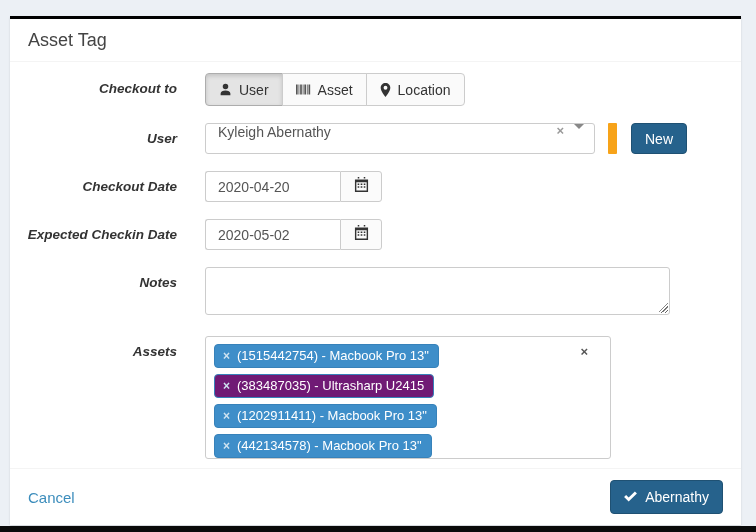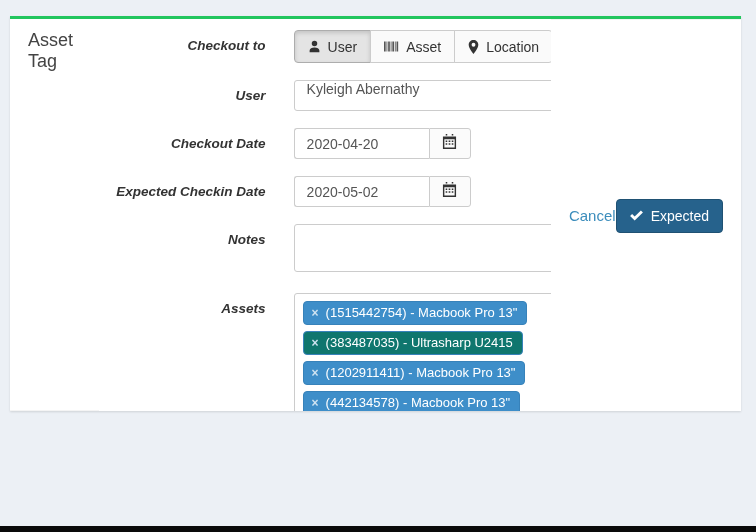--- a/index.html
+++ b/index.html
@@ -4,25 +4,25 @@
 <style>
   * { box-sizing: border-box; margin: 0; padding: 0; }
   html,body { width:756px; height:532px; }
   body {
     font-family: "Liberation Sans", "DejaVu Sans", sans-serif;
     background:#ecf0f5;
     position:relative;
     overflow:hidden;
   }
   .card {
-    position:absolute; left:10px; top:16px; width:731px; height:395px;
+    position:absolute; left:10px; top:16px; width:731px; height:509px;
     background:#fff;
-    border-top:3px solid #22c55e;
+    border-top:3px solid #000000;
     box-shadow:0 1px 2px rgba(0,0,0,.12);
-    display:flex; flex-direction:row;
+    display:flex; flex-direction:column;
   }
   .card-header {
     padding:11px 18px 10px 18px;
     border-bottom:1px solid #f4f4f4;
   }
   .card-title { font-size:18px; font-weight:400; color:#444; }
   .card-body { flex:1 1 auto; padding-top:11px; overflow:hidden; }
   .form-row { display:flex; align-items:flex-start; margin-bottom:17px; }
   .lbl {
     width:167px; flex:0 0 167px; text-align:right;
@@ -248,21 +248,21 @@
 
     <div class="form-row">
       <div class="lbl">Assets</div>
       <div class="ctrl">
         <div class="select-multi">
           <span class="clear-all"></span>
           <div class="tag" style="background: rgb(62, 142, 201);">
             <span class="tag-x"></span>
             <span>(1515442754) - Macbook Pro 13"</span>
           </div>
-          <div class="tag" style="background: #0f766e;">
+          <div class="tag" style="background: #701a75;">
             <span class="tag-x"></span>
             <span>(383487035) - Ultrasharp U2415</span>
           </div>
           <div class="tag" style="background: rgb(62, 142, 201);">
             <span class="tag-x"></span>
             <span>(1202911411) - Macbook Pro 13"</span>
           </div>
           <div class="tag" style="background: rgb(62, 142, 201);">
             <span class="tag-x"></span>
             <span>(442134578) - Macbook Pro 13"</span>
@@ -274,19 +274,19 @@
   </div>
 
   <div class="card-footer">
     <a class="cancel-link" style="color: rgb(60, 141, 188);">Cancel</a>
     <button class="btn-checkout" style="background: rgb(38, 98, 140); border-color: rgb(31, 81, 115);">
       <span>
         <svg width="13" height="11" viewBox="0 0 14 12">
             <path fill="#fff" d="M5 11.5 0 6.6l2.2-2.2L5 7.1 11.8.5 14 2.7z"></path>
           </svg>
       </span>
-      <span>Expected</span>
+      <span>Abernathy</span>
     </button>
   </div>
 
 </div>
 
 <div class="bottom-bar"></div>
 
 </body></html>

